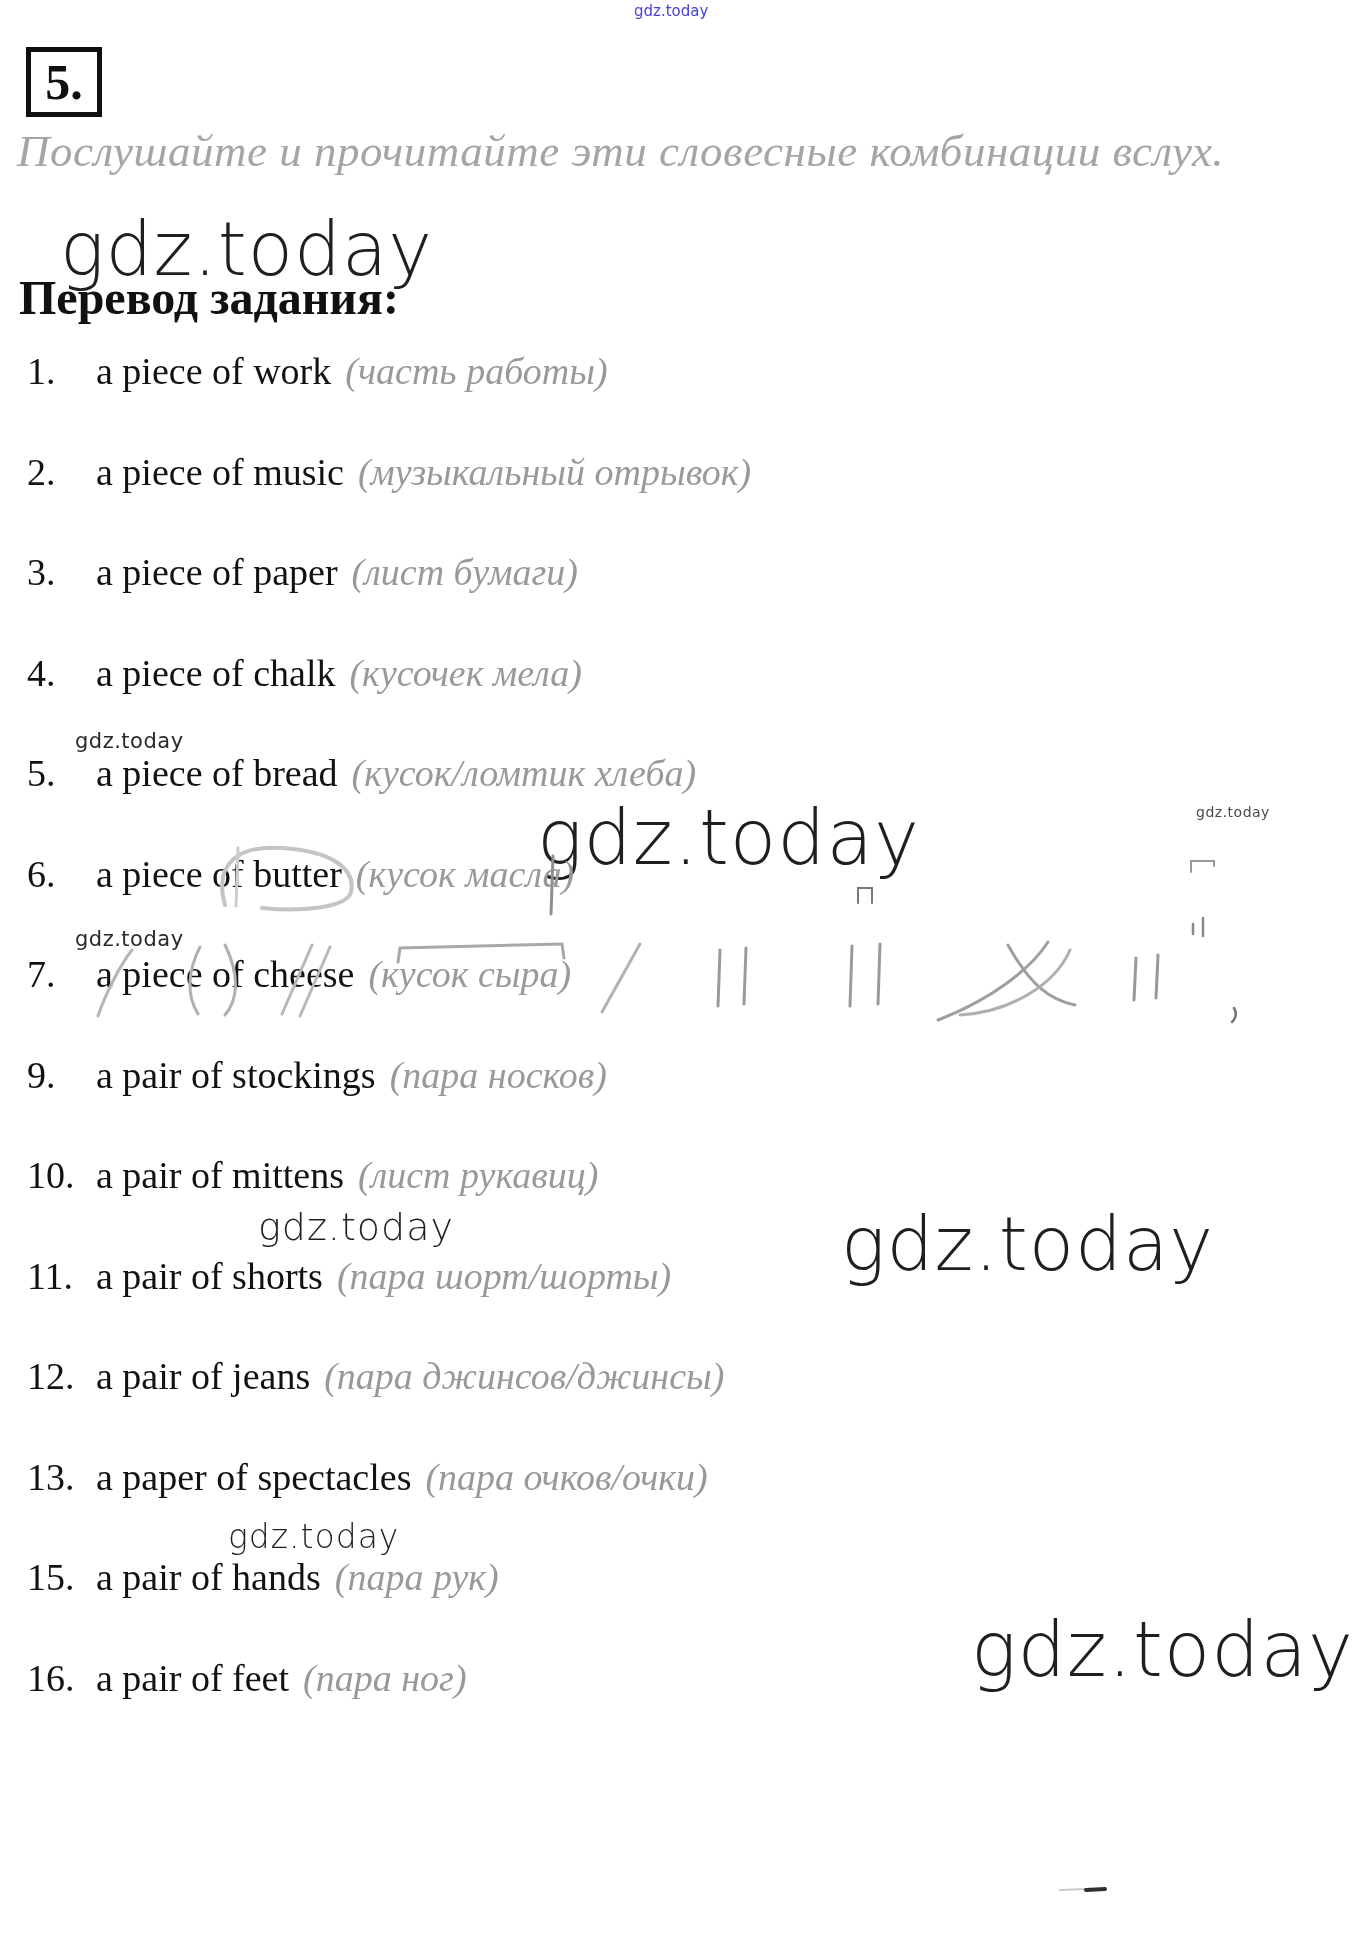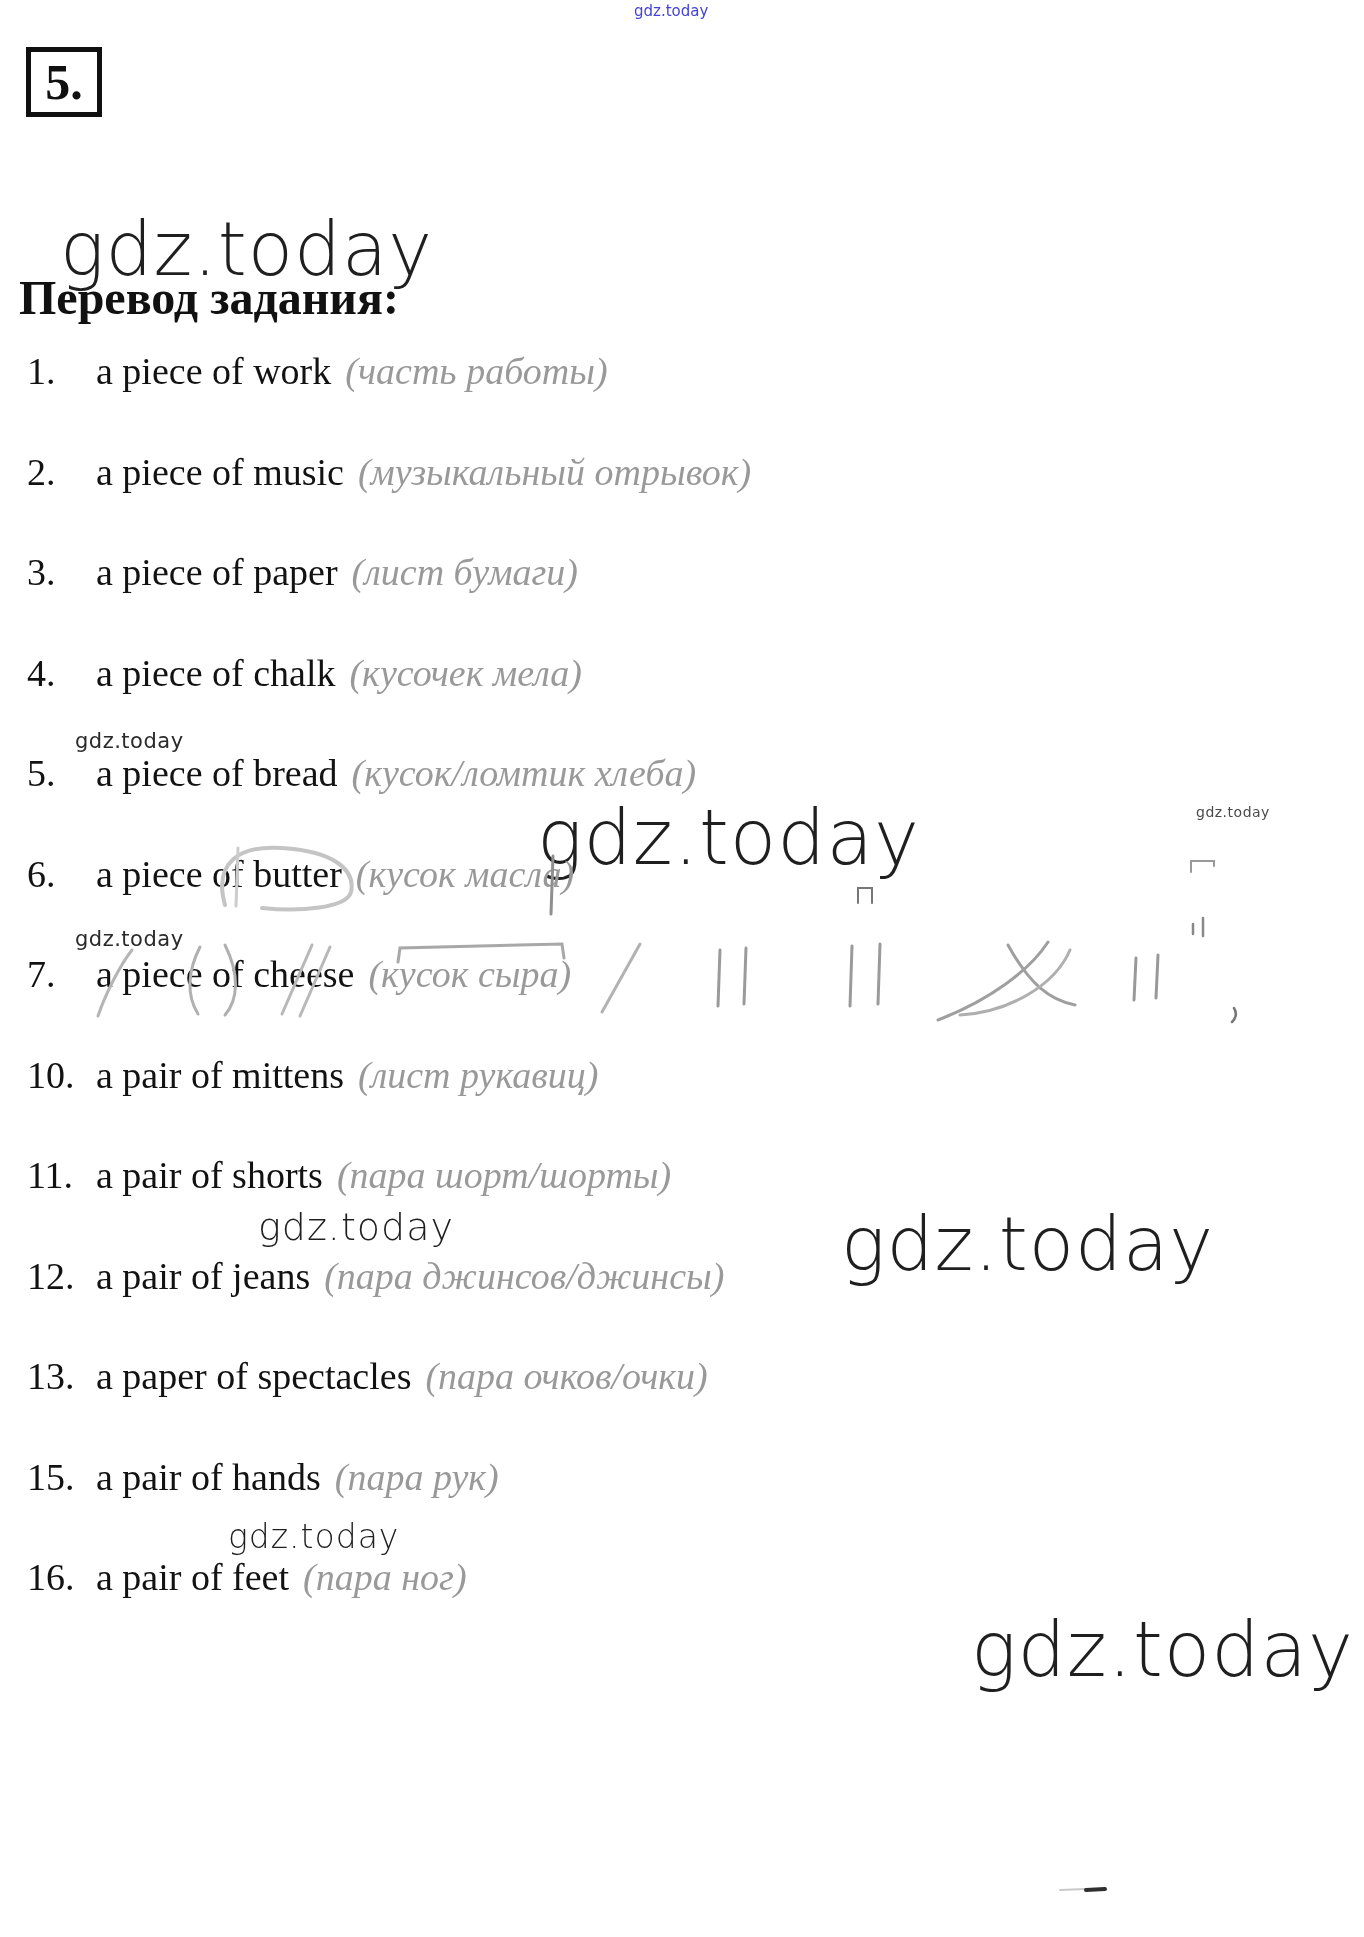--- a/index.html
+++ b/index.html
@@ -67,20 +67,21 @@
   <div class="wm wm-big-d">gdz.today</div>
   <div class="wm wm-small-1">gdz.today</div>
   <div class="wm wm-small-2">gdz.today</div>
   <div class="wm wm-med-1">gdz.today</div>
   <div class="wm wm-med-2">gdz.today</div>
   <div class="wm wm-tiny-right">gdz.today</div>
 
   <div class="ex-box">
     <span>5.</span>
   </div>
+  <div class="instr-ru">Послушайте и прочитайте эти словесные комбинации вслух.</div>
 
   <h2 class="heading">Перевод задания:</h2>
 
   <div class="items">
     <div class="item">
       <span class="num">1.</span><span class="en">a piece of work</span><span class="ru">(часть работы)</span>
     </div>
 
     <div class="item">
       <span class="num">2.</span><span class="en">a piece of music</span><span class="ru">(музыкальный отрывок)</span>
@@ -100,20 +101,23 @@
 
     <div class="item">
       <span class="num">6.</span><span class="en">a piece of butter</span><span class="ru">(кусок масла)</span>
     </div>
 
     <div class="item">
       <span class="num">7.</span><span class="en">a piece of cheese</span><span class="ru">(кусок сыра)</span>
     </div>
 
 
+    <div class="item">
+      <span class="num">9.</span><span class="en">a pair of stockings</span><span class="ru">(пара носков)</span>
+    </div>
 
     <div class="item">
       <span class="num">10.</span><span class="en">a pair of mittens</span><span class="ru">(лист рукавиц)</span>
     </div>
 
     <div class="item">
       <span class="num">11.</span><span class="en">a pair of shorts</span><span class="ru">(пара шорт/шорты)</span>
     </div>
 
     <div class="item">

